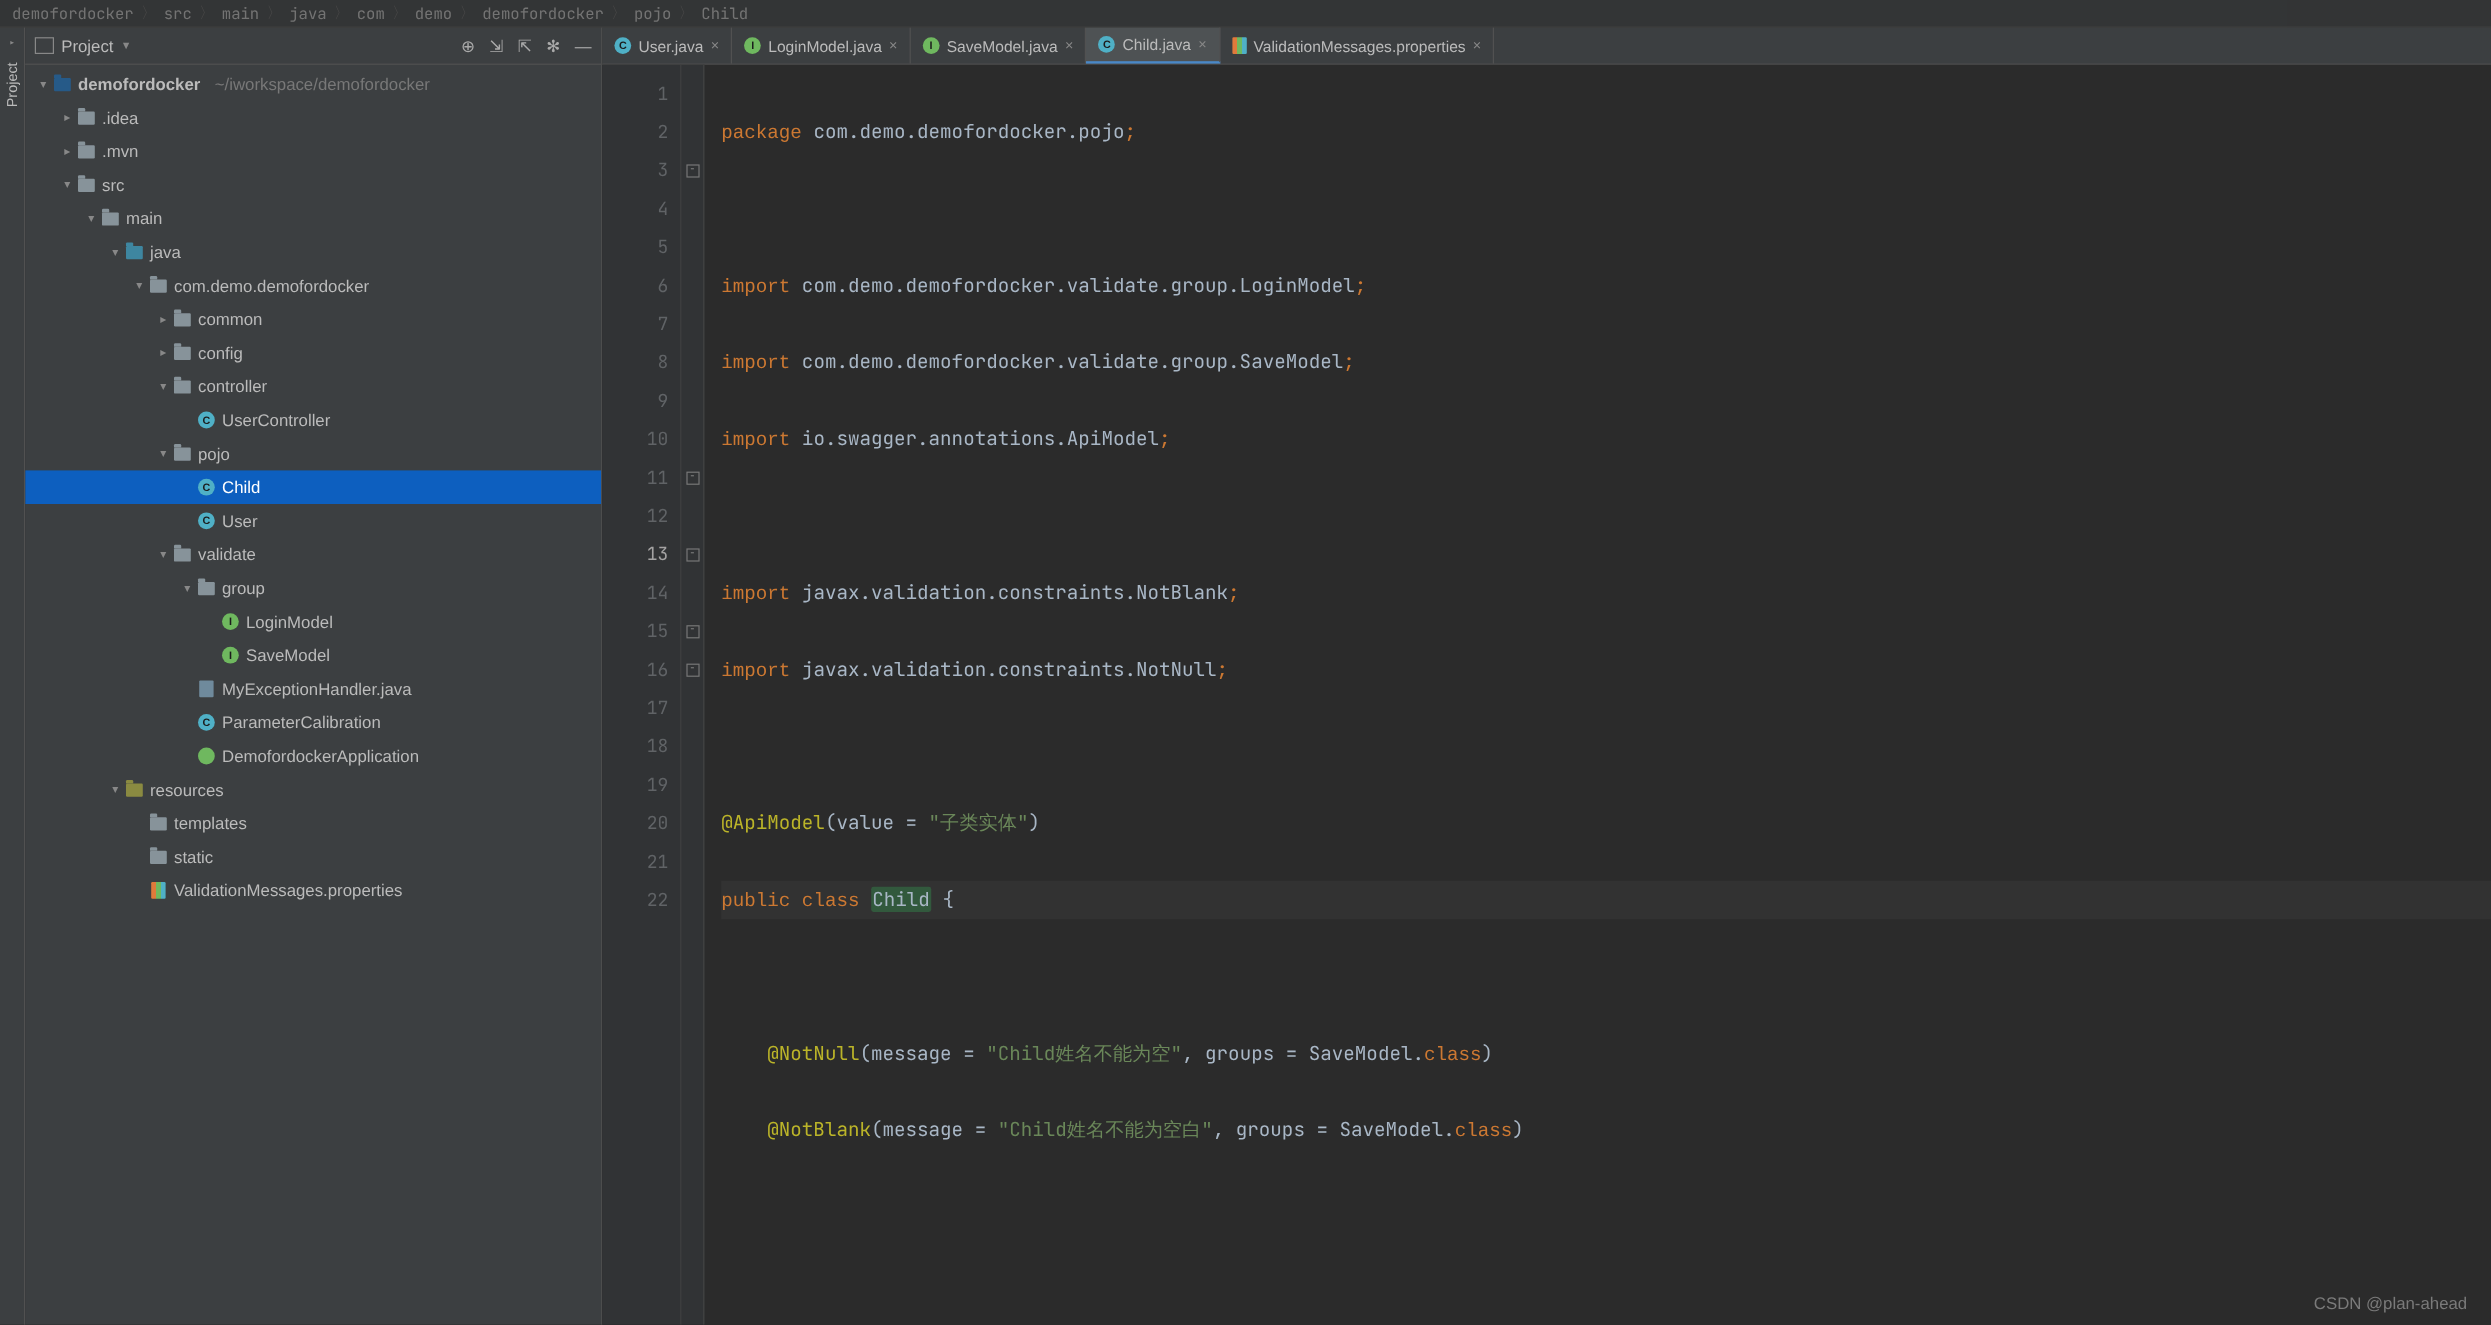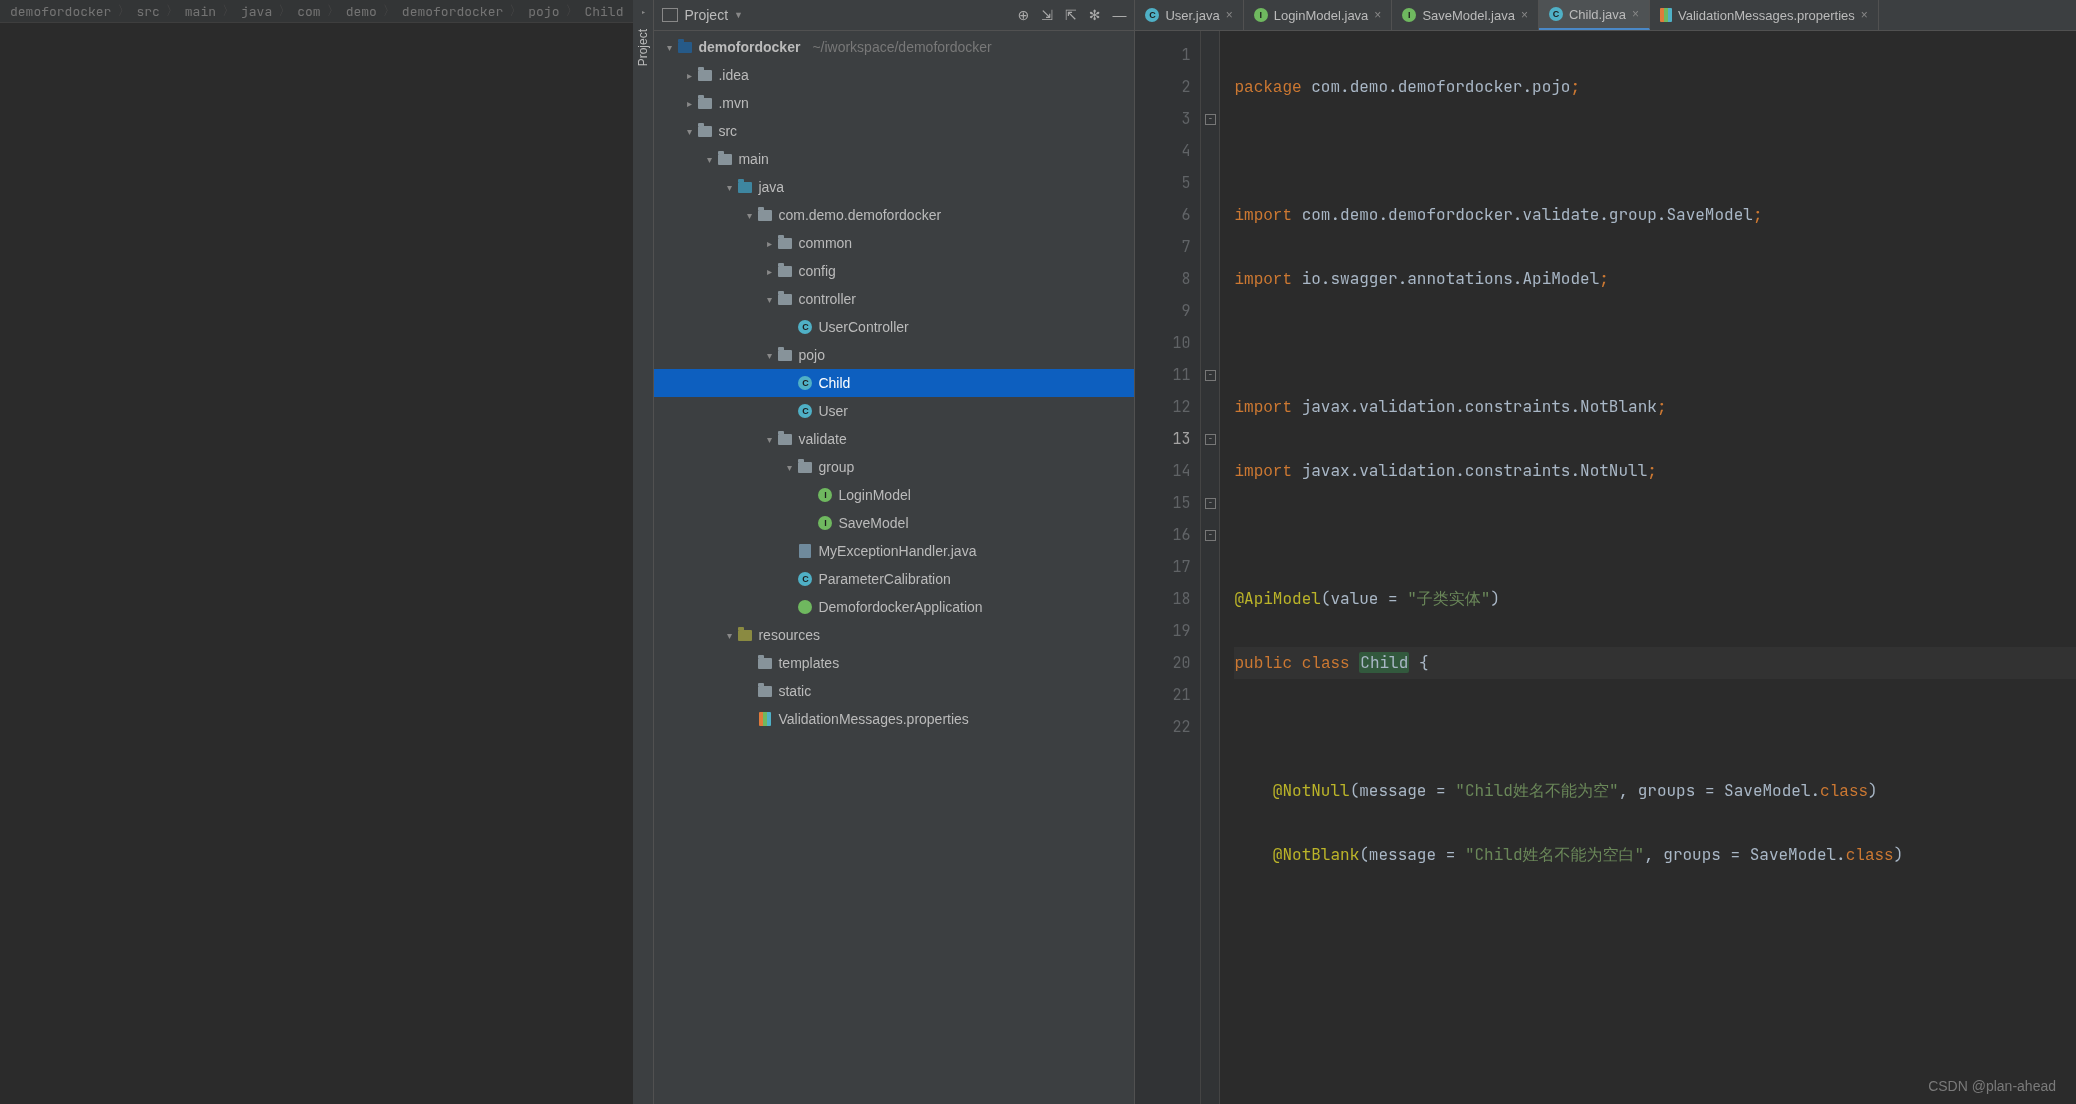--- a/index.html
+++ b/index.html
@@ -24,21 +24,21 @@
     --bright:#ffc66d;
   }
   html,body{margin:0;padding:0;height:100%;}
   body{
     background:var(--bg);
     color:var(--text);
     font-family:"JetBrains Mono","Menlo","Consolas",monospace;
     font-size:14px;
     overflow:hidden;
   }
-  .app{display:flex;height:100vh;min-height:800px;justify-content:space-between;}
+  .app{display:flex;flex-direction:column;height:100vh;min-height:800px;justify-content:space-between;}
   .breadcrumb{
     height:22px;
     background:var(--panel);
     border-bottom:1px solid var(--border);
     display:flex;align-items:center;
     padding:0 10px;
     font-size:13px;color:#bbbbbb;
     gap:6px;
     overflow:hidden;
     opacity:.5;
@@ -480,20 +480,21 @@
             <div class="m"></div>
             <div class="m"></div>
             <div class="m"></div>
             <div class="m"></div>
             <div class="m"></div>
             <div class="m"></div>
           </div>
         <div class="code">
 <div class="row"><span class="kw">package </span><span class="id">com.demo.demofordocker.pojo</span><span class="punct">;</span></div>
 <div class="row"></div>
+<div class="row"><span class="kw">import </span><span class="id">com.demo.demofordocker.validate.group.LoginModel</span><span class="punct">;</span></div>
 <div class="row"><span class="kw">import </span><span class="id">com.demo.demofordocker.validate.group.SaveModel</span><span class="punct">;</span></div>
 <div class="row"><span class="kw">import </span><span class="id">io.swagger.annotations.ApiModel</span><span class="punct">;</span></div>
 <div class="row"></div>
 <div class="row"><span class="kw">import </span><span class="id">javax.validation.constraints.NotBlank</span><span class="punct">;</span></div>
 <div class="row"><span class="kw">import </span><span class="id">javax.validation.constraints.NotNull</span><span class="punct">;</span></div>
 <div class="row"></div>
 <div class="row"><span class="ann">@ApiModel</span><span class="id">(value = </span><span class="str">"子类实体"</span><span class="id">)</span></div>
 <div class="row cur"><span class="kw">public </span><span class="kw">class </span><span class="hl">Child</span><span class="id"> {</span></div>
 <div class="row"></div>
 <div class="row">    <span class="ann">@NotNull</span><span class="id">(message = </span><span class="str">"Child姓名不能为空"</span><span class="id">, groups = SaveModel.</span><span class="kw">class</span><span class="id">)</span></div>

